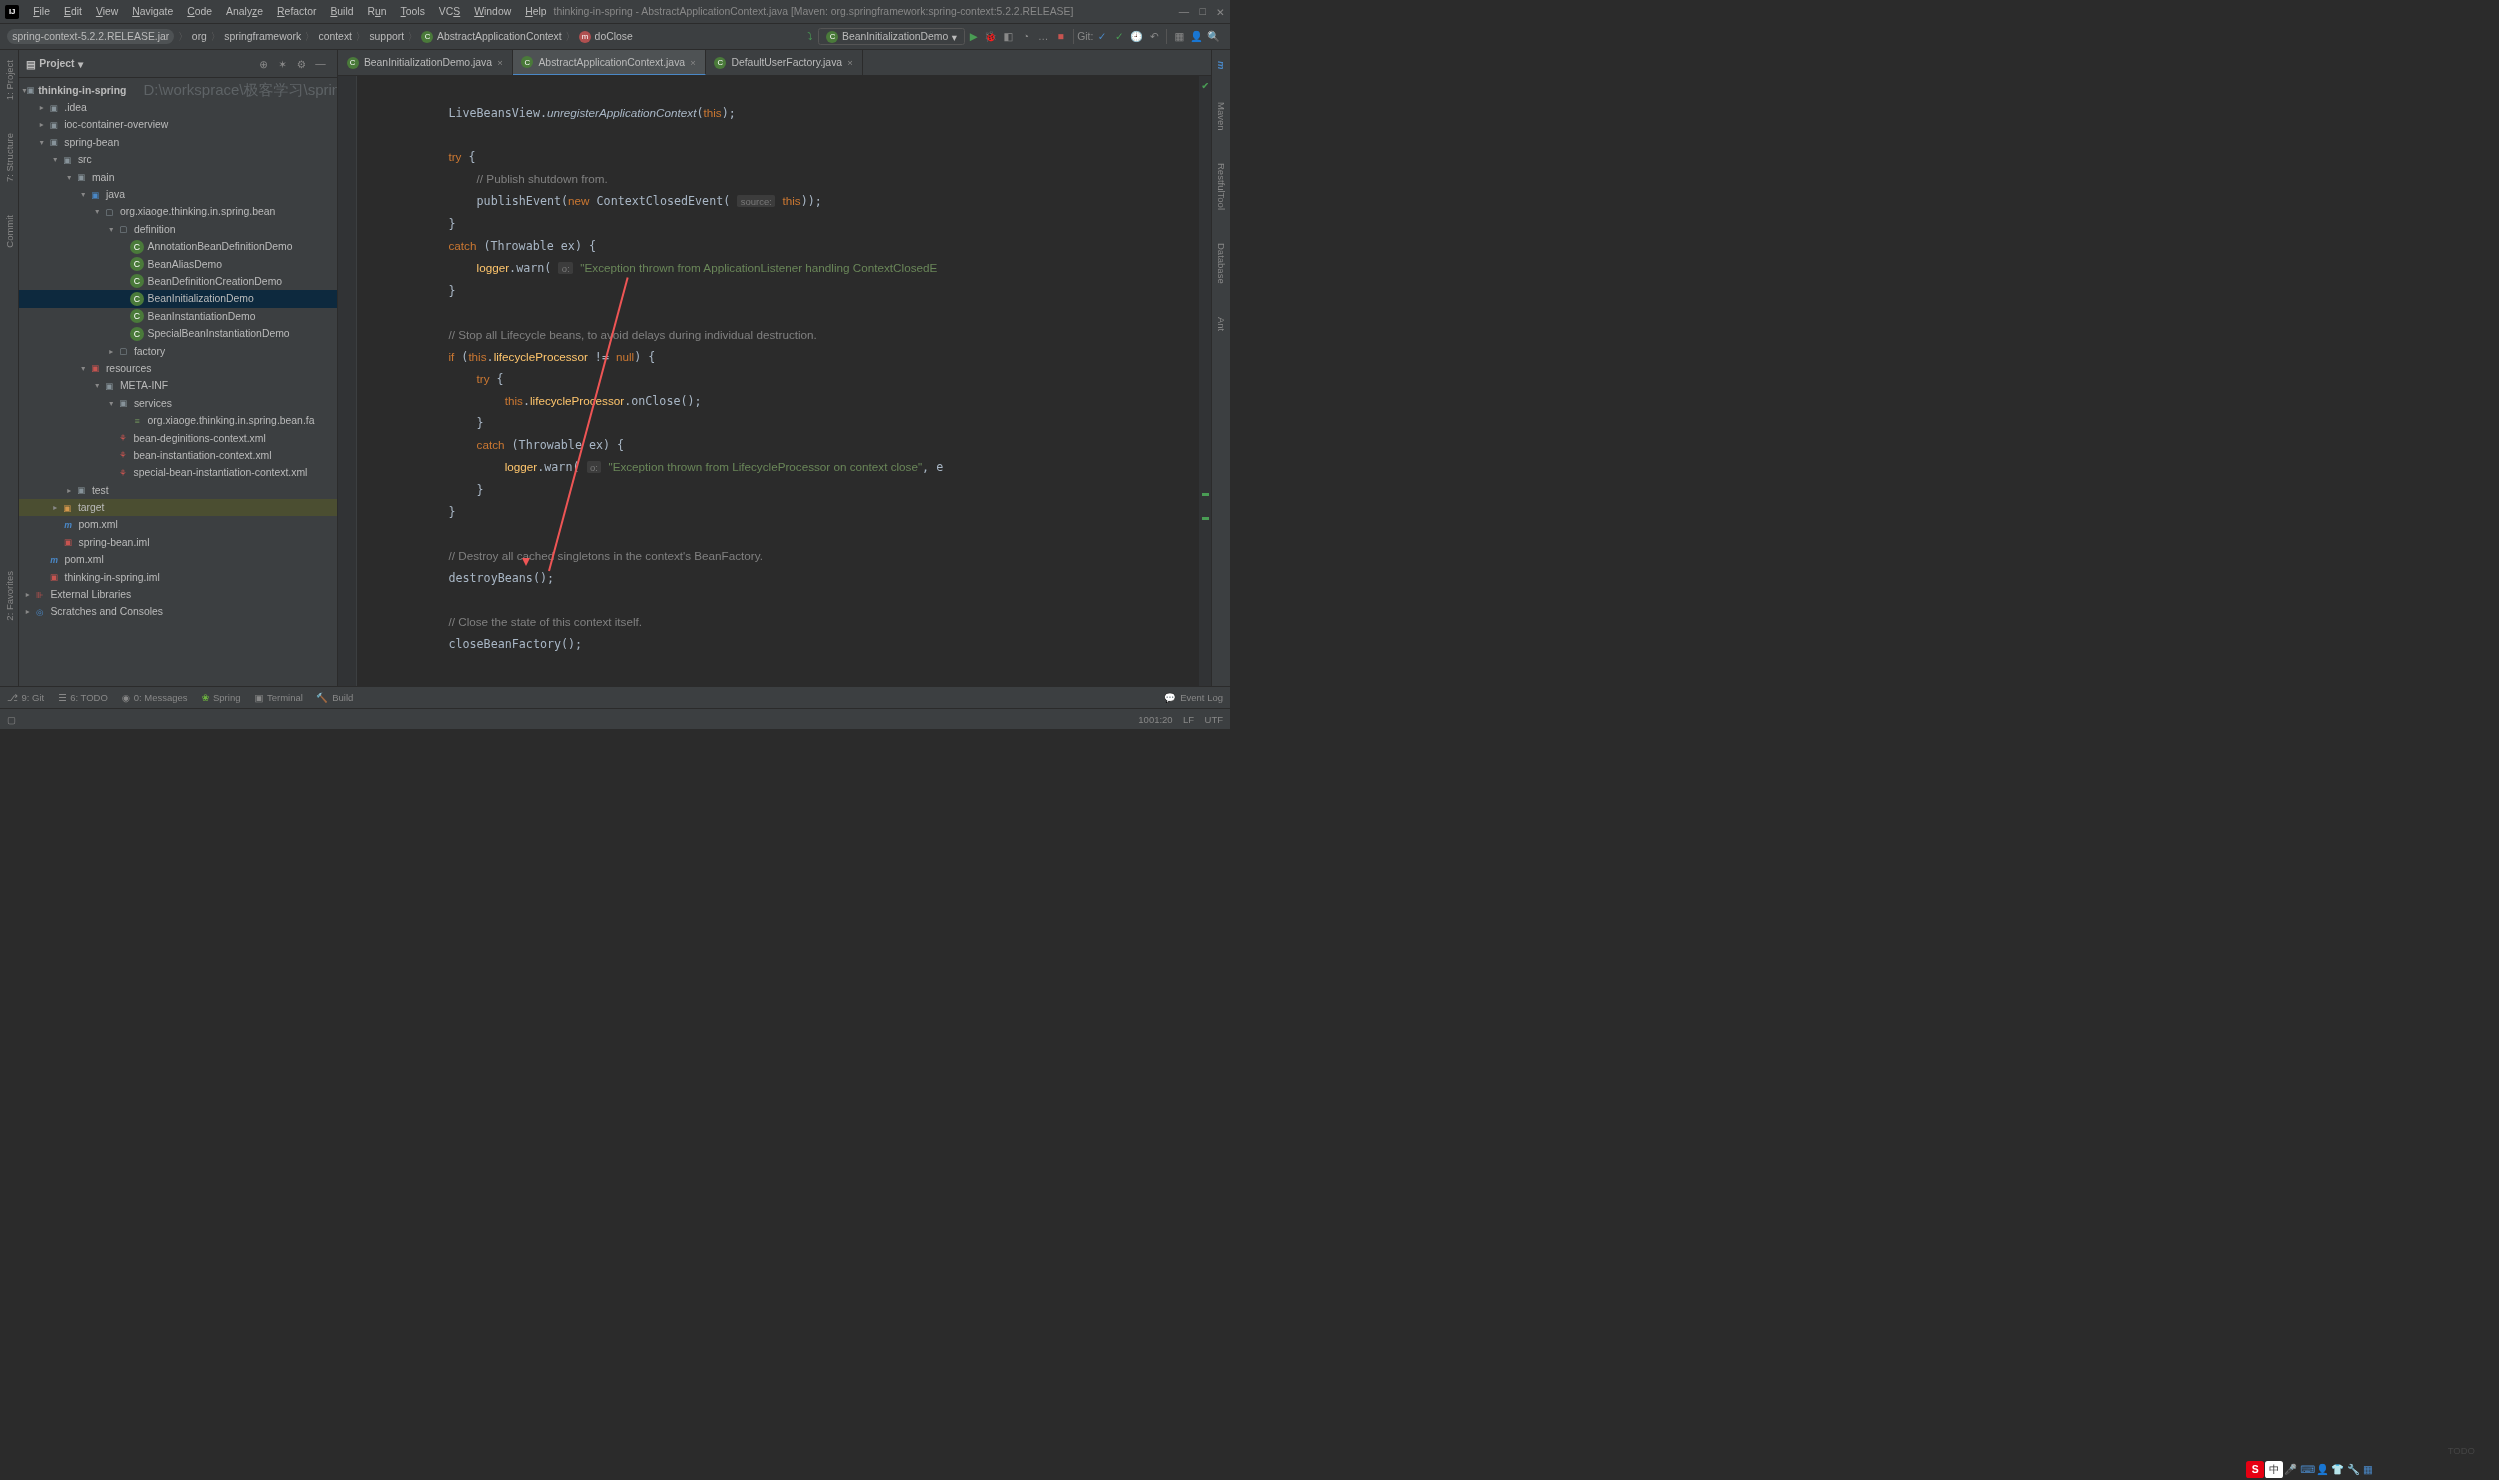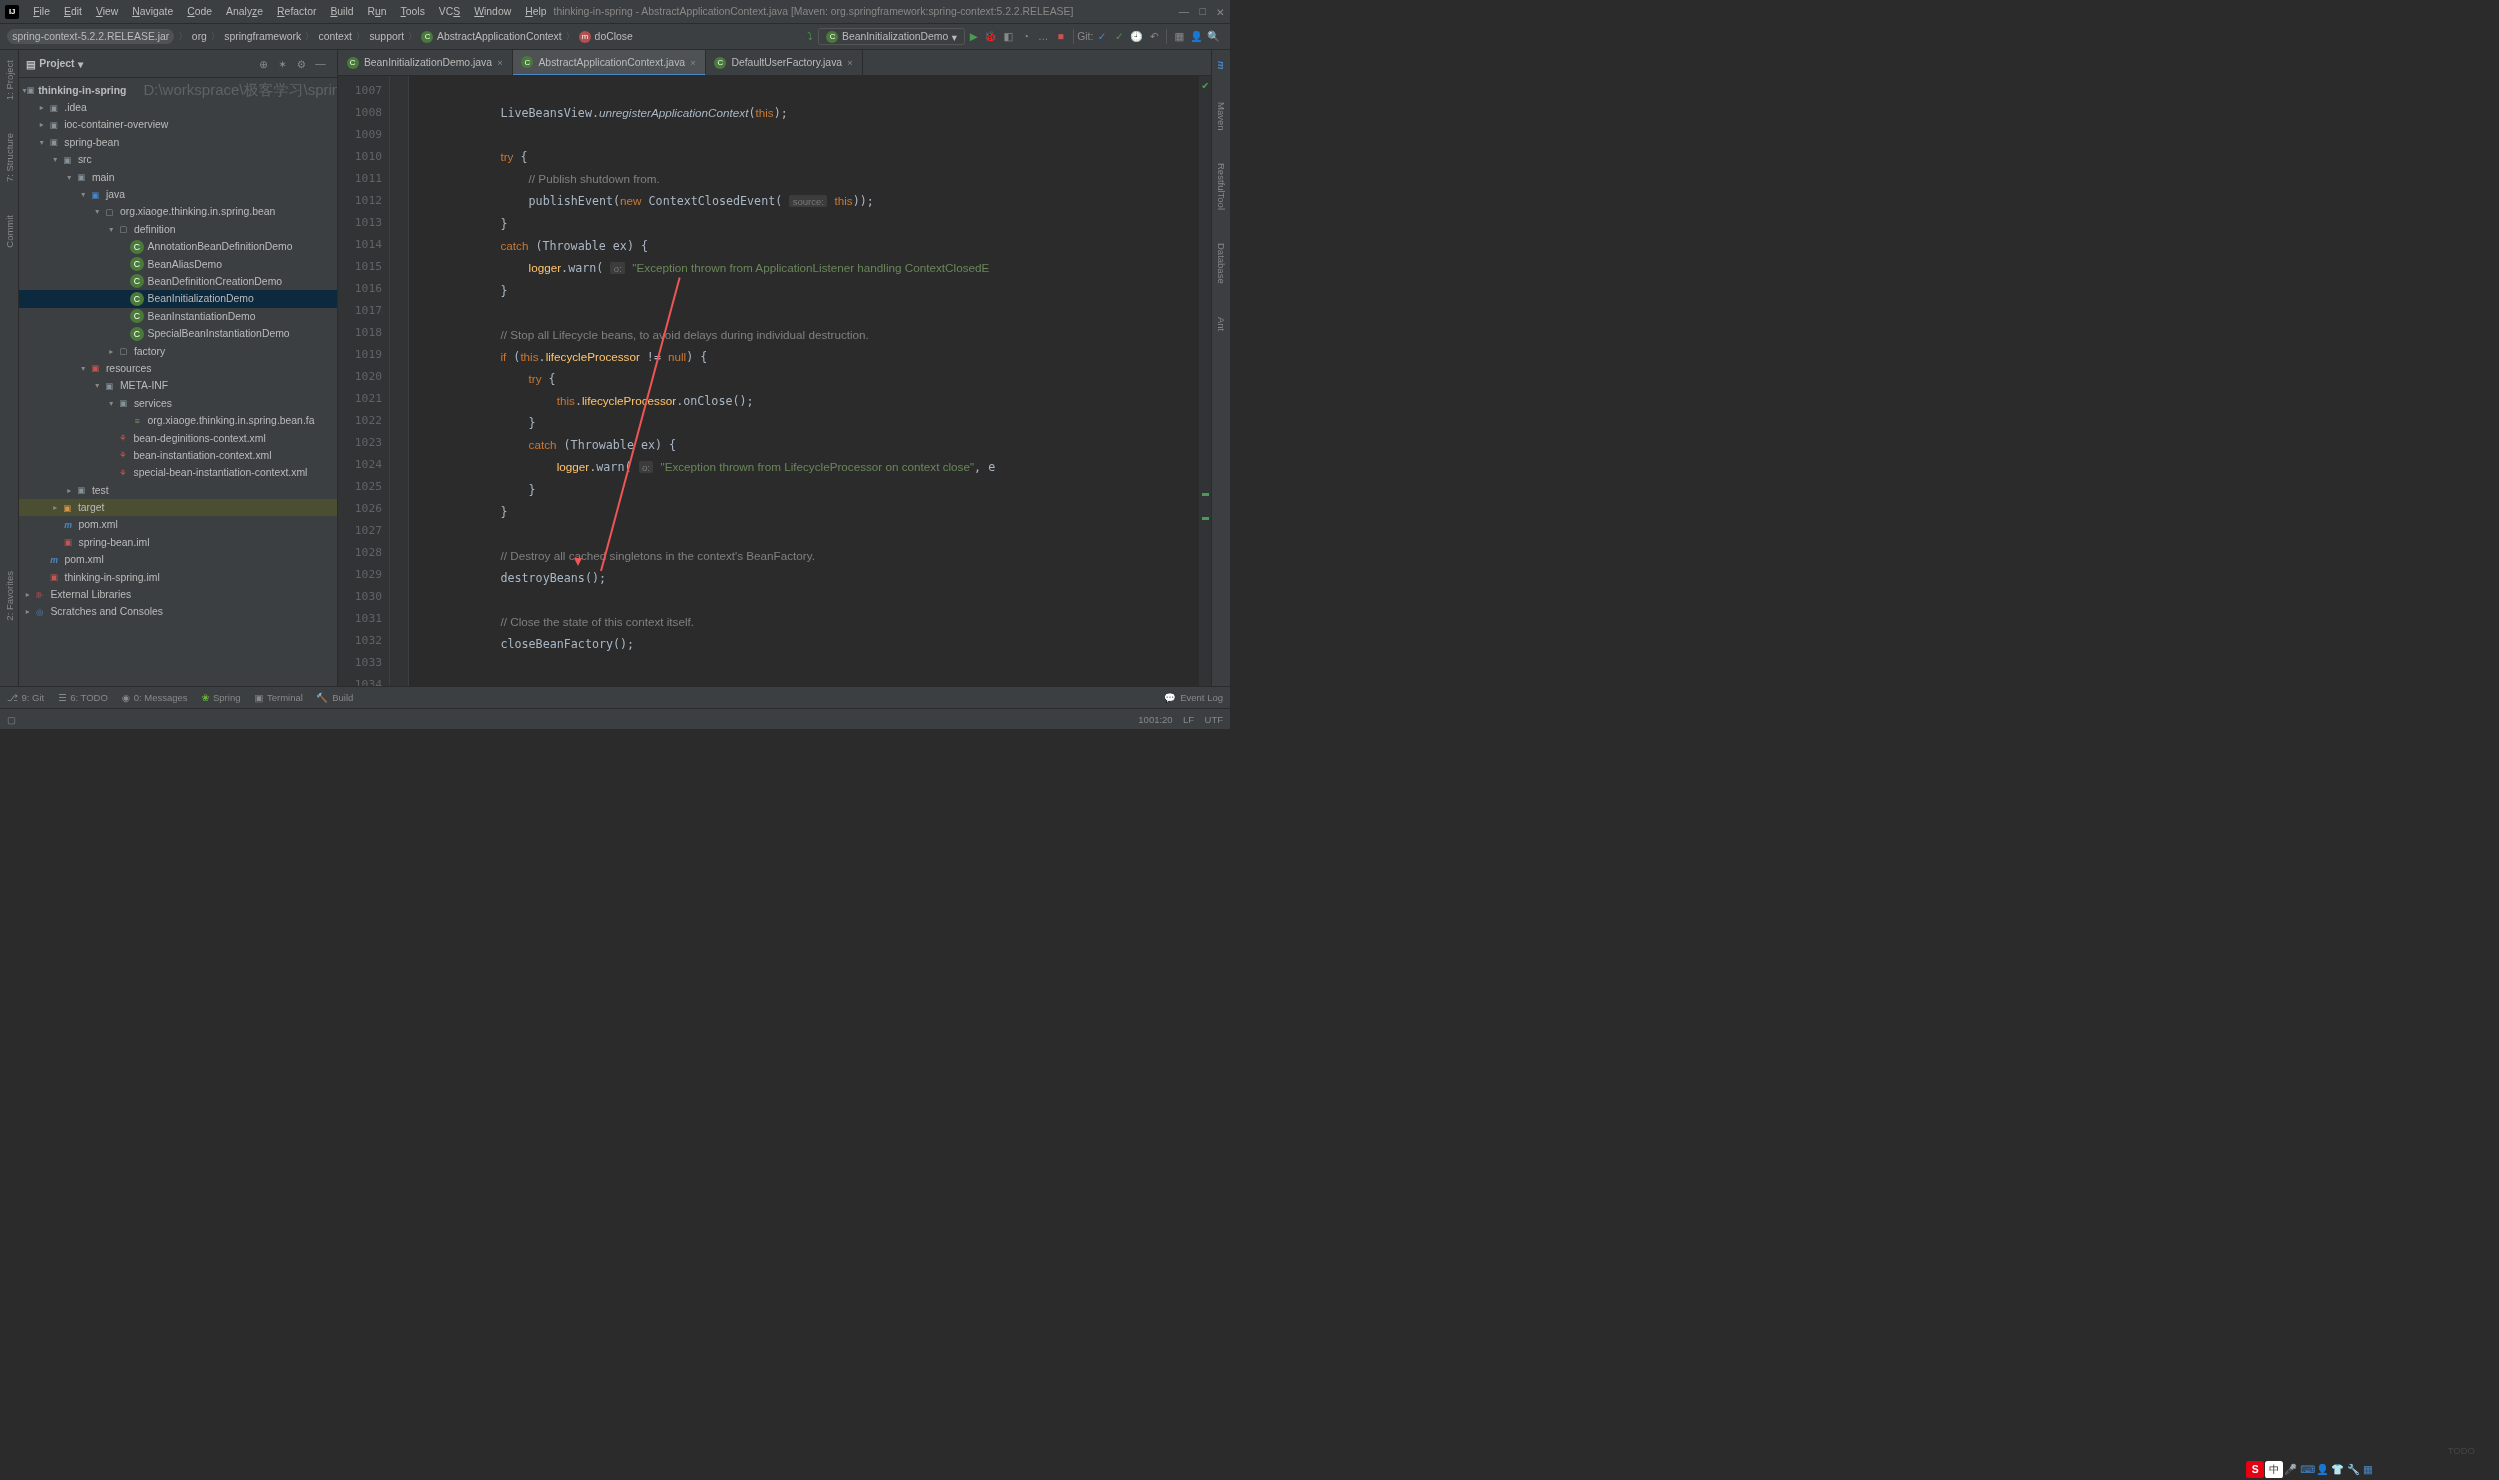--- a/index.html
+++ b/index.html
@@ -343,49 +343,20 @@
           <span>AbstractApplicationContext.java</span>
           <span class="close">×</span>
         </div>
       <div class="tab">
           <span class="cico2">C</span>
           <span>DefaultUserFactory.java</span>
           <span class="close">×</span>
         </div>
     </div>
     <div class="codearea">
-      <div class="gutter" id="gutter">1007
-1008
-1009
-1010
-1011
-1012
-1013
-1014
-1015
-1016
-1017
-1018
-1019
-1020
-1021
-1022
-1023
-1024
-1025
-1026
-1027
-1028
-1029
-1030
-1031
-1032
-1033
-1034
-</div>
       <div class="gutter2"></div>
       <div class="code" id="code">
             LiveBeansView.<span class="it">unregisterApplicationContext</span>(<span class="kw">this</span>);
 
             <span class="kw">try</span> {
                 <span class="cmt">// Publish shutdown from.</span>
                 publishEvent(<span class="kw">new</span> ContextClosedEvent( <span class="hint">source:</span> <span class="kw">this</span>));
             }
             <span class="kw">catch</span> (Throwable ex) {
                 <span class="fn">logger</span>.warn( <span class="hint">o:</span> <span class="str">"Exception thrown from ApplicationListener handling ContextClosedE</span>

